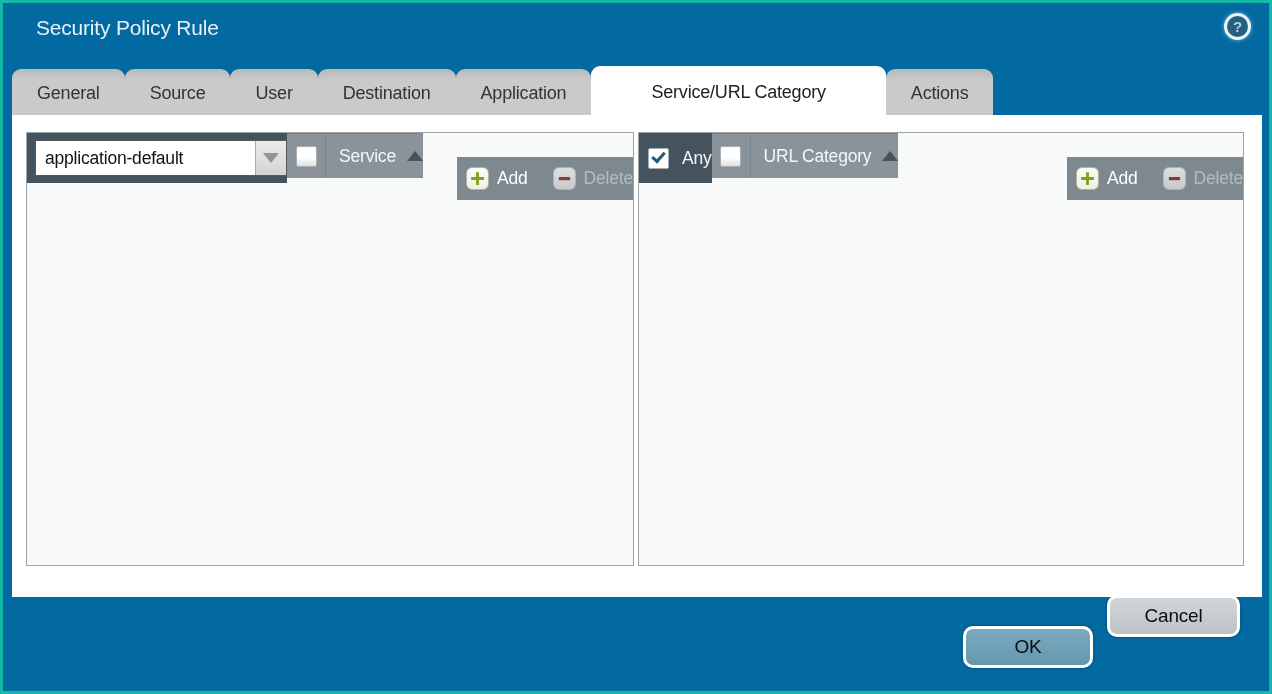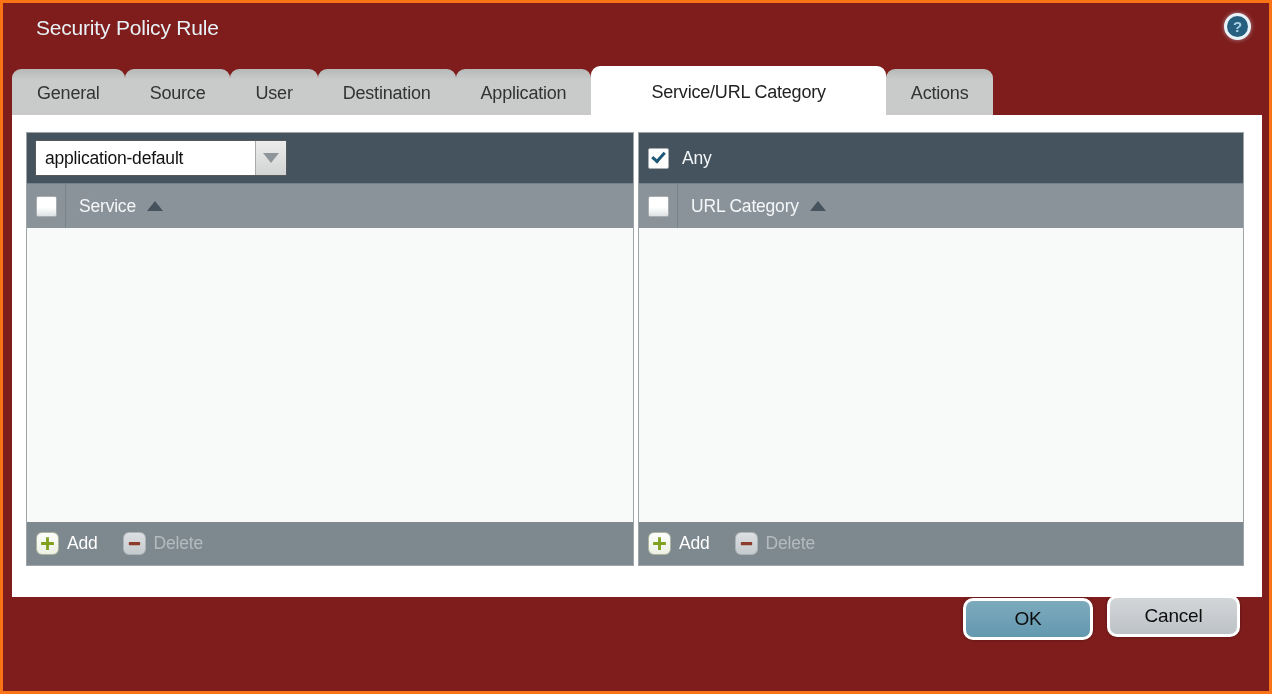--- a/index.html
+++ b/index.html
@@ -1,21 +1,21 @@
 <!DOCTYPE html>
 <html><head>
 <meta charset="utf-8">
 <style>
   * { margin:0; padding:0; box-sizing:border-box; }
   html,body { width:1272px; height:694px; background:#0b0b0b; }
   body { font-family:"Liberation Sans", sans-serif; }
 
   .screen{
     position:relative; width:1272px; height:694px;
-    background:#7f1d1d; border:3px solid #f97316; overflow:hidden;
+    background:#0369a1; border:3px solid #14b8a6; overflow:hidden;
   }
 
   
   .page-title{
     position:absolute; left:33px; top:13px;
     font-size:21px; color:#E8F1F5; letter-spacing:-0.2px;
   }
   .help-icon{
     position:absolute; left:1221px; top:10px; width:27px; height:27px;
     border:3px solid #E9F3F8; border-radius:50%;
@@ -39,21 +39,21 @@
     background:#ffffff; height:52px; padding:0 60px; color:#222; position:relative; z-index:2;
   }
 
   
   .content{
     position:absolute; left:9px; top:112px; width:1250px; height:482px; background:#fff; z-index:1;
   }
 
   .panel{
     position:absolute; top:17px; height:434px;
-    display:flex; flex-direction:column;
+    display:flex; flex-direction:row;
     border:1px solid #9EA5A9; background:#F8F9F9;
   }
   .panel.left{ left:14px; width:608px; }
   .panel.right{ left:626px; width:606px; }
 
   .panel-header{
     height:50px; background:#44535D; display:flex; align-items:center; flex:none;
   }
 
   
@@ -112,21 +112,21 @@
   .del { margin-left:25px; cursor:default; }
   .del .btn-label{ color:#B3BBC0; }
 
   
   .dlg-btn{
     position:absolute; height:42px; border:3px solid #fff; border-radius:10px;
     display:flex; align-items:center; justify-content:center;
     font-size:19px; color:#0d0d0d; cursor:pointer; letter-spacing:-0.2px;
     box-shadow:0 0 3px rgba(0,0,0,.35);
   }
-  .ok-btn{ left:960px; top:595px; width:130px; background:linear-gradient(180deg,#7DAABD,#6398AF); }
+  .ok-btn{ left:960px; top:623px; width:130px; background:linear-gradient(180deg,#7DAABD,#6398AF); }
   .cancel-btn{ left:1104px; top:592px; width:133px; background:linear-gradient(180deg,#D3D6D9,#BDC2C6); }
 </style>
 </head>
 <body>
 
 <div class="screen">
 
   <div class="page-title">Security Policy Rule</div>
   <div class="help-icon">?</div>
 

